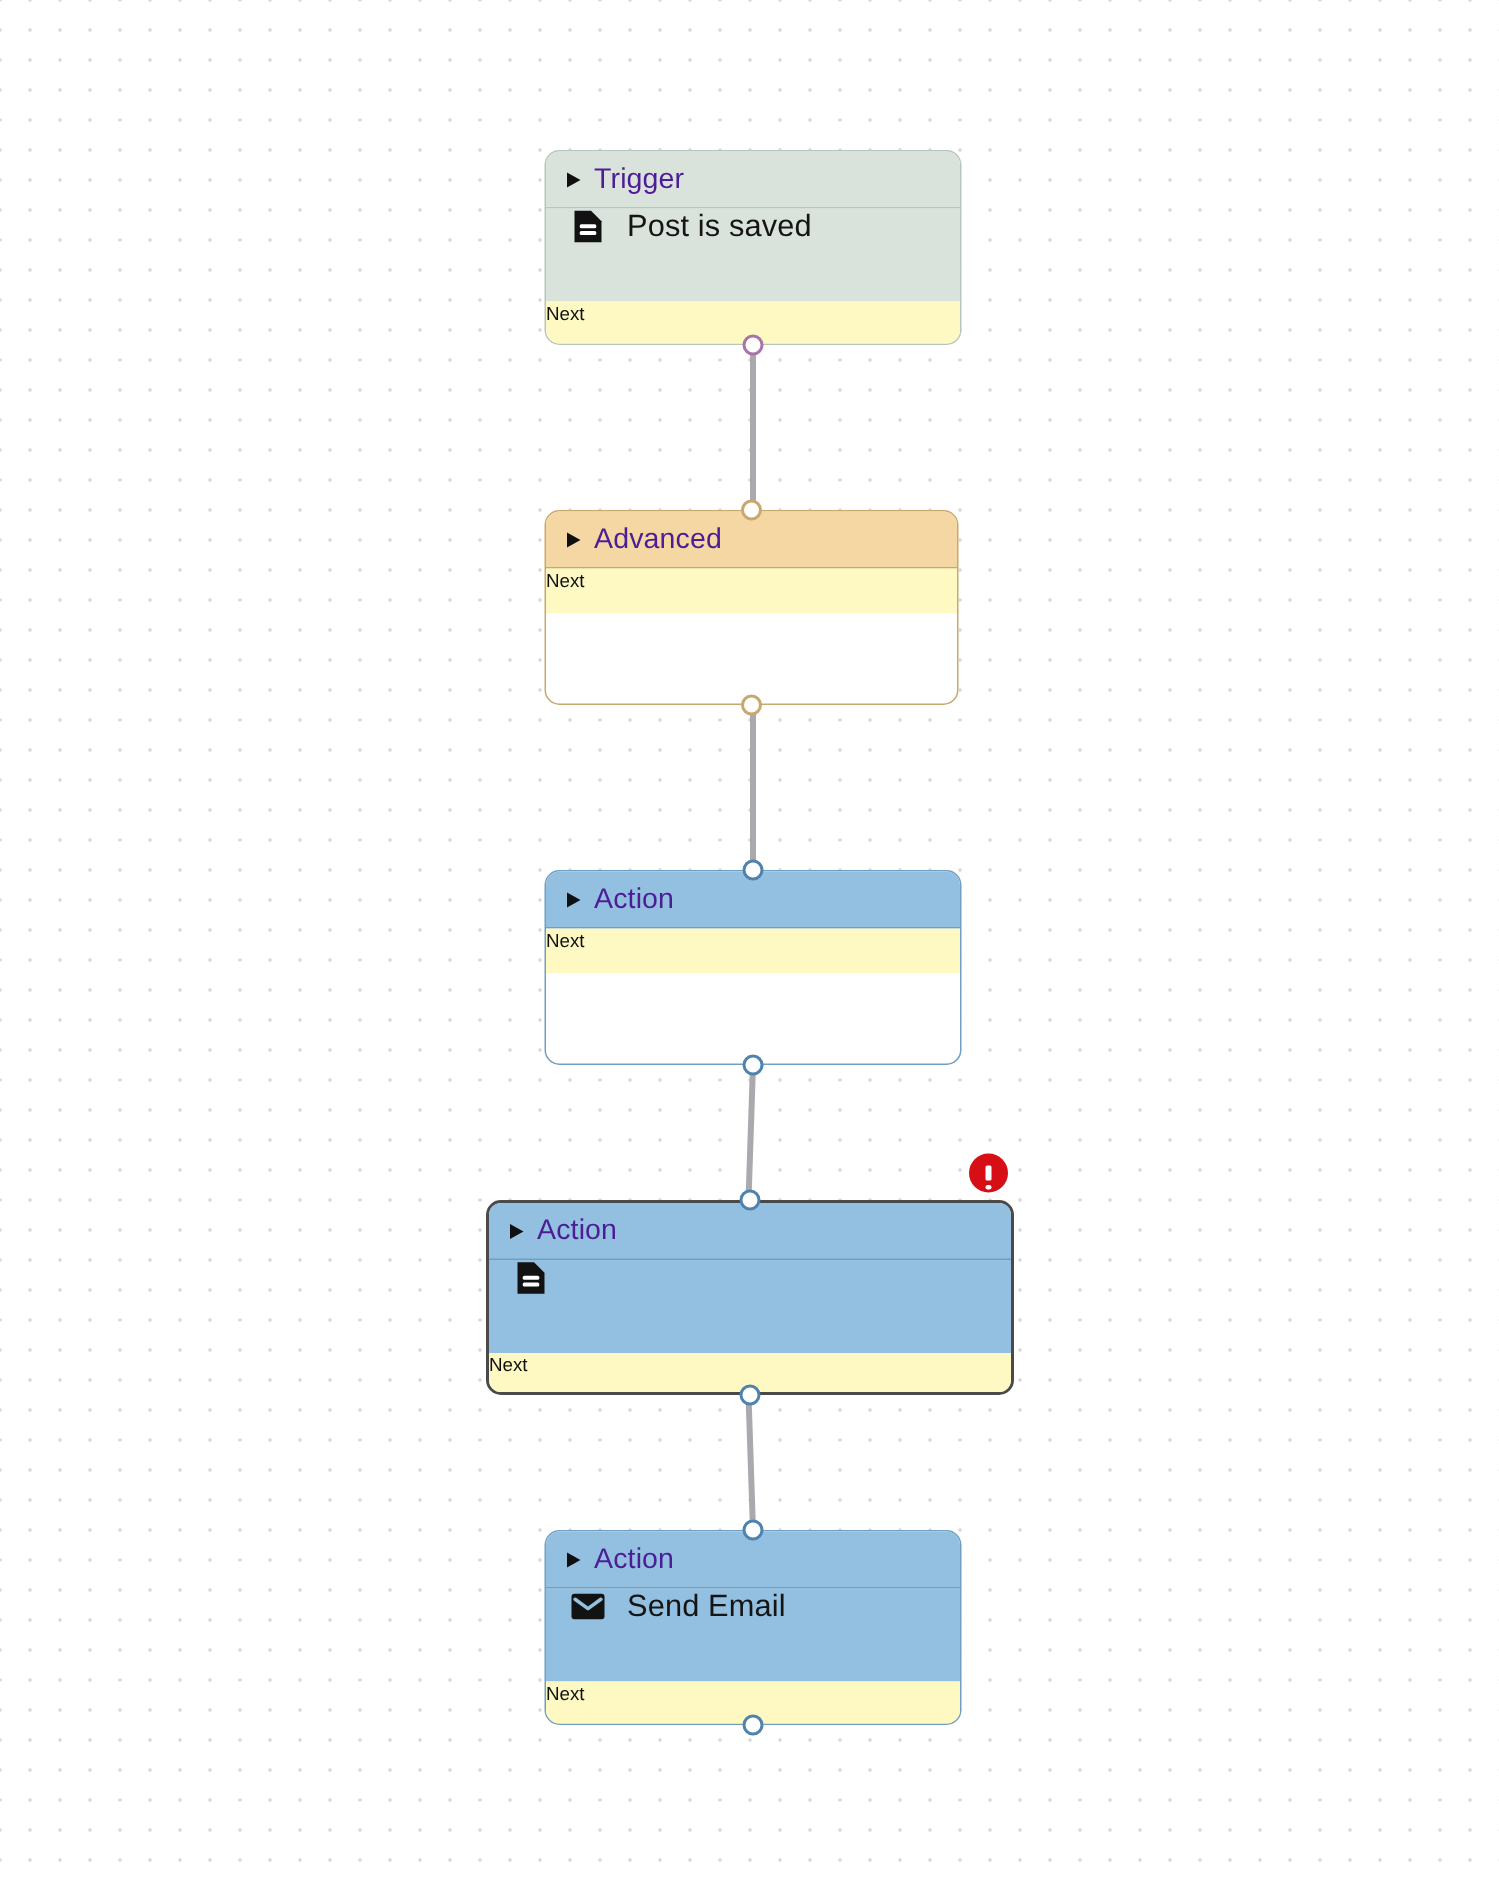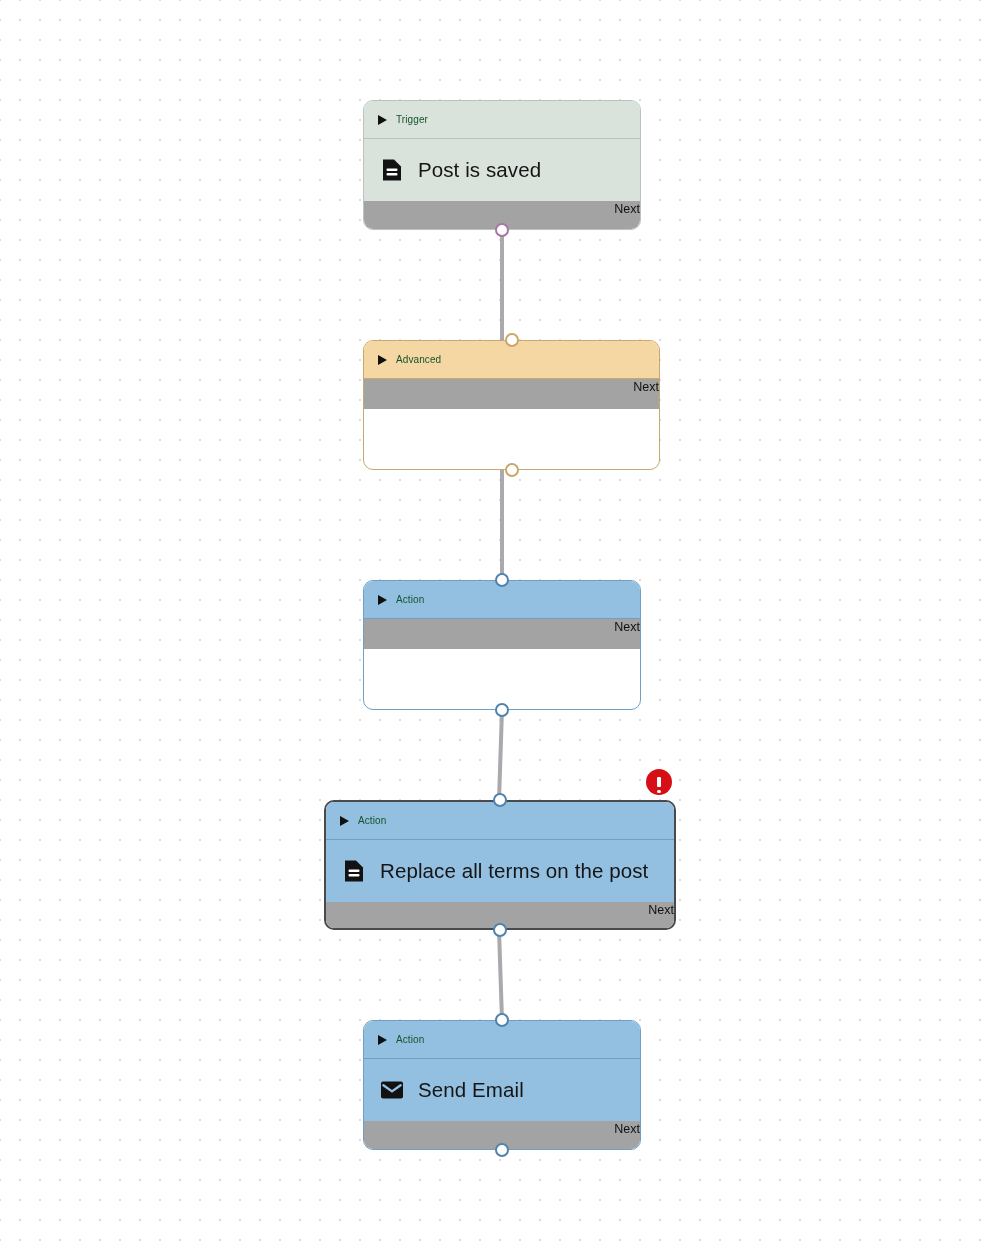--- a/index.html
+++ b/index.html
@@ -66,30 +66,30 @@
   .tri {
     width: 0;
     height: 0;
     border-left: 9px solid #101010;
     border-top: 5.5px solid transparent;
     border-bottom: 5.5px solid transparent;
     margin-right: 9px;
     flex: 0 0 auto;
   }
   .head-label {
-    font-size: 10px;
-    color: #14532d;
+    font-size: 19px;
+    color: #4c1d95;
     letter-spacing: .1px;
     white-space: nowrap;
   }
 
   .node-body {
     height: 62px;
     display: flex;
-    align-items: center;
+    align-items: flex-start;
     padding-left: 16px;
     background: var(--fill);
     box-sizing: border-box;
   }
   .node-icon {
     width: 24px;
     height: 24px;
     flex: 0 0 auto;
     margin-right: 14px;
     display: flex;
@@ -98,24 +98,24 @@
   }
   .node-title {
     font-size: 20.5px;
     color: #151515;
     white-space: nowrap;
     letter-spacing: .1px;
   }
 
   .node-foot {
     height: 30px;
-    background: #a3a3a3;
+    background: #fef9c3;
     display: flex;
     align-items: flex-start;
-    justify-content: flex-end;
+    justify-content: flex-start;
     box-sizing: border-box;
     padding-top: 1px;
   }
   .foot-label {
     font-size: 12.5px;
     color: #101010;
   }
 
   
   .port {
@@ -192,21 +192,21 @@
         </span>
         <span class="node-title">Post is saved</span>
       </div>
       <div class="node-foot">
         <span class="foot-label">Next</span>
       </div>
     </div>
     <span class="port bottom"></span>
   </div>
 
-  <div class="node" style="left:363px; top:340px; width:297px; height:130px;
+  <div class="node" style="left:363px; top:340px; width:276px; height:130px;
               --fill:#f5d7a4; --edge:#c8a96d; --sep:#c8a96d; --port:#c8a96d;">
     <div class="node-inner">
       <div class="node-head">
         <span class="tri"></span>
         <span class="head-label">Advanced</span>
       </div>
       <div class="node-foot">
         <span class="foot-label">Next</span>
       </div>
     </div>
@@ -237,21 +237,20 @@
         <span class="head-label">Action</span>
       </div>
       <div class="node-body">
         <span class="node-icon">
           <svg width="22" height="24" viewBox="0 0 22 24">
             <path d="M2 1.5h11l7 7v14H2z" fill="#121212"></path>
             <rect x="5.5" y="10.5" width="11" height="2.6" rx="1" fill="#ffffff"></rect>
             <rect x="5.5" y="15" width="11" height="2.6" rx="1" fill="#ffffff"></rect>
           </svg>
         </span>
-        <span class="node-title">Replace all terms on the post</span>
       </div>
       <div class="node-foot">
         <span class="foot-label">Next</span>
       </div>
     </div>
     <span class="port top" style="left:50%; margin-left:-7px;"></span>
     <span class="port bottom" style="left:50%; margin-left:-7px;"></span>
   </div>
 
   <div class="error-badge" style="left:646px; top:769px;">

